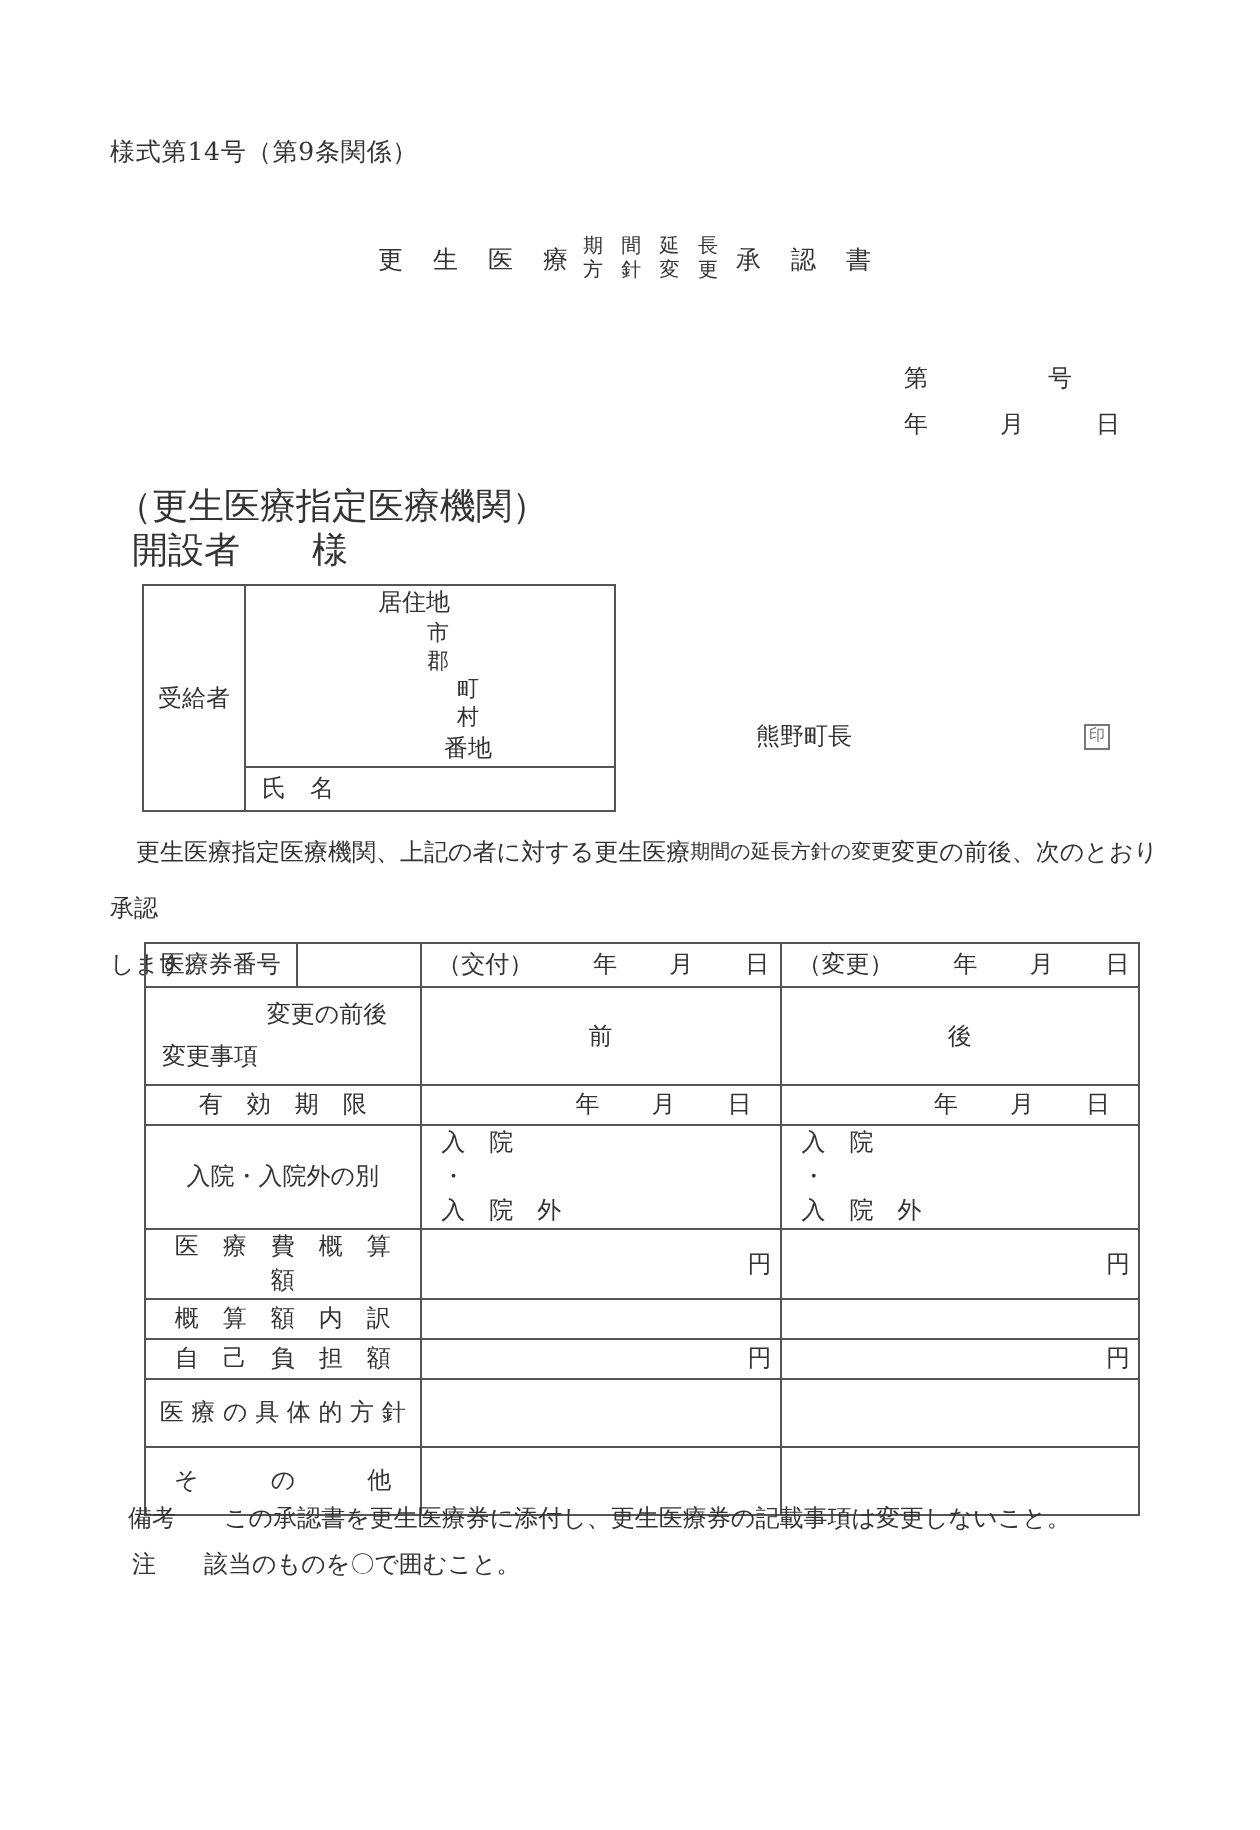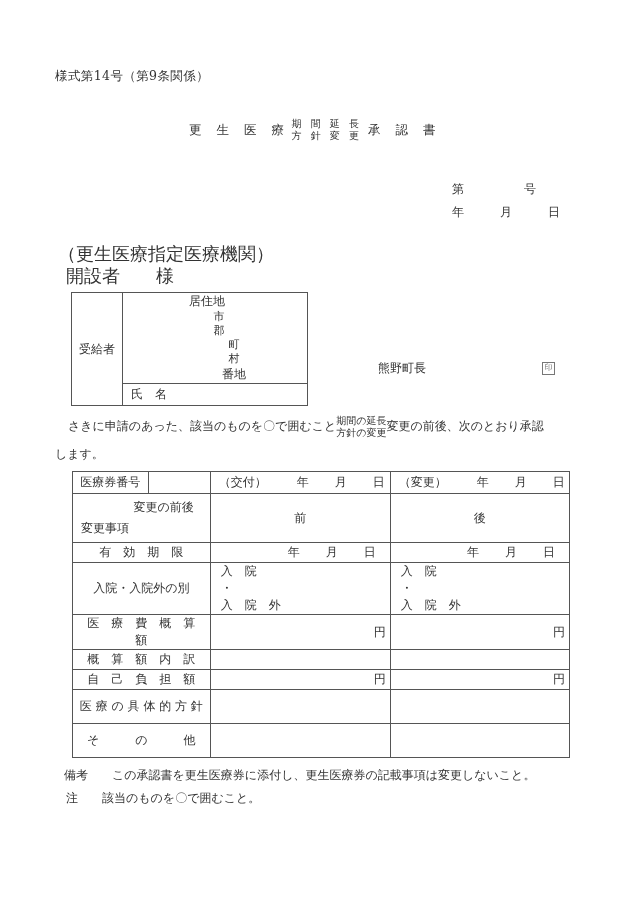--- a/index.html
+++ b/index.html
@@ -150,21 +150,20 @@
   .para {
     left: 55px;
     top: 412px;
     width: 530px;
     font-size: 12px;
     line-height: 28px;
   }
   .para .indent { padding-left: 13px; }
   .inline-stack {
     display: inline-flex;
-    flex-direction: column;
     font-size: 10px;
     line-height: 12px;
     vertical-align: middle;
     text-align: center;
   }
 
   
   table.main {
     position: absolute;
     left: 72px;
@@ -222,21 +221,20 @@
     bottom: 5px;
     font-size: 12px;
   }
 
   
   .notes {
     left: 64px;
     top: 748px;
     font-size: 12px;
     line-height: 23px;
-    margin-top: 16px;
   }
   .notes .n { white-space: pre; }
   .notes .n2 { padding-left: 2px; white-space: pre; }
 </style>
 </head>
 <body>
 
 <div id="page">
 
   <div class="abs form-no nowrap">様式第14号（第9条関係）</div>
@@ -284,21 +282,21 @@
     </tr>
   </tbody>
     </table>
 
   <div class="abs mayor">
     <span class="nowrap">熊野町長</span>
     <span class="seal">印</span>
   </div>
 
   <div class="abs para">
-    <span class="indent">さきに申請のあった、該当のものを〇で囲むこと</span><span class="inline-stack">
+    <span class="indent">更生医療指定医療機関、上記の者に対する更生医療</span><span class="inline-stack">
         <span>期間の延長</span>
         <span>方針の変更</span>
       </span><span>変更の前後、次のとおり承認</span>
     <div>します。</div>
   </div>
 
   <table class="main">
 
     <tbody>
         <tr class="r1">

